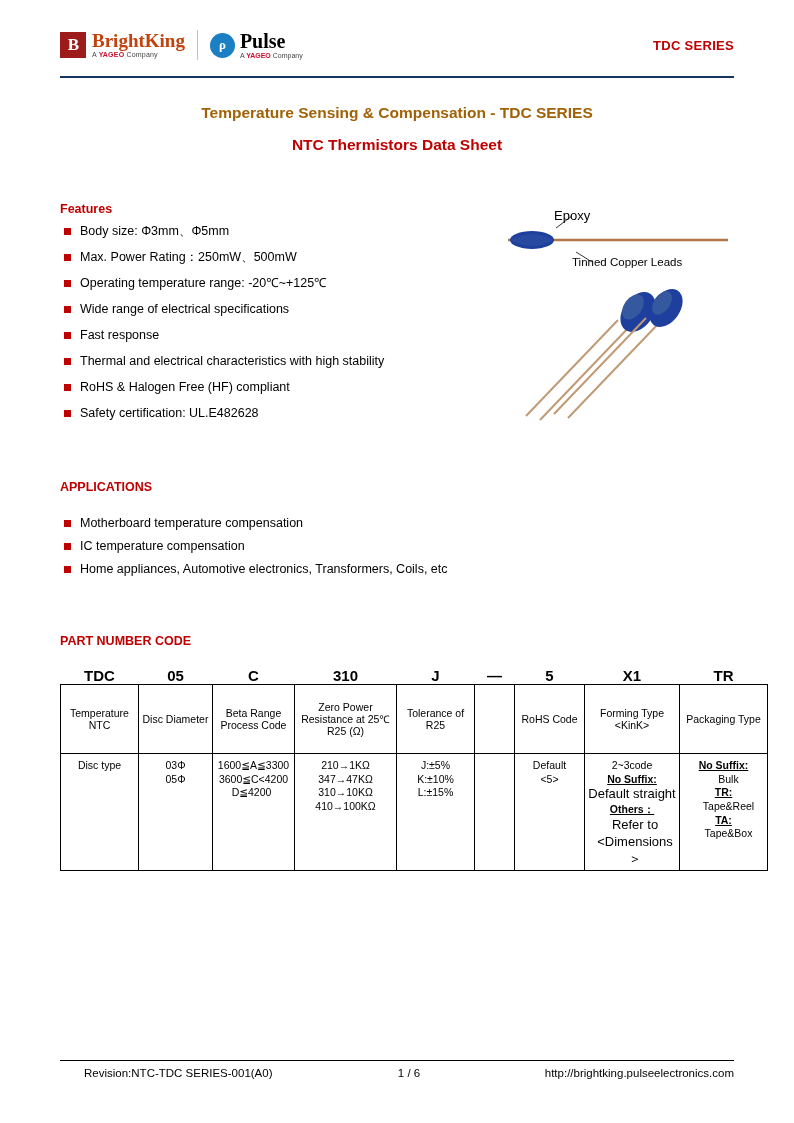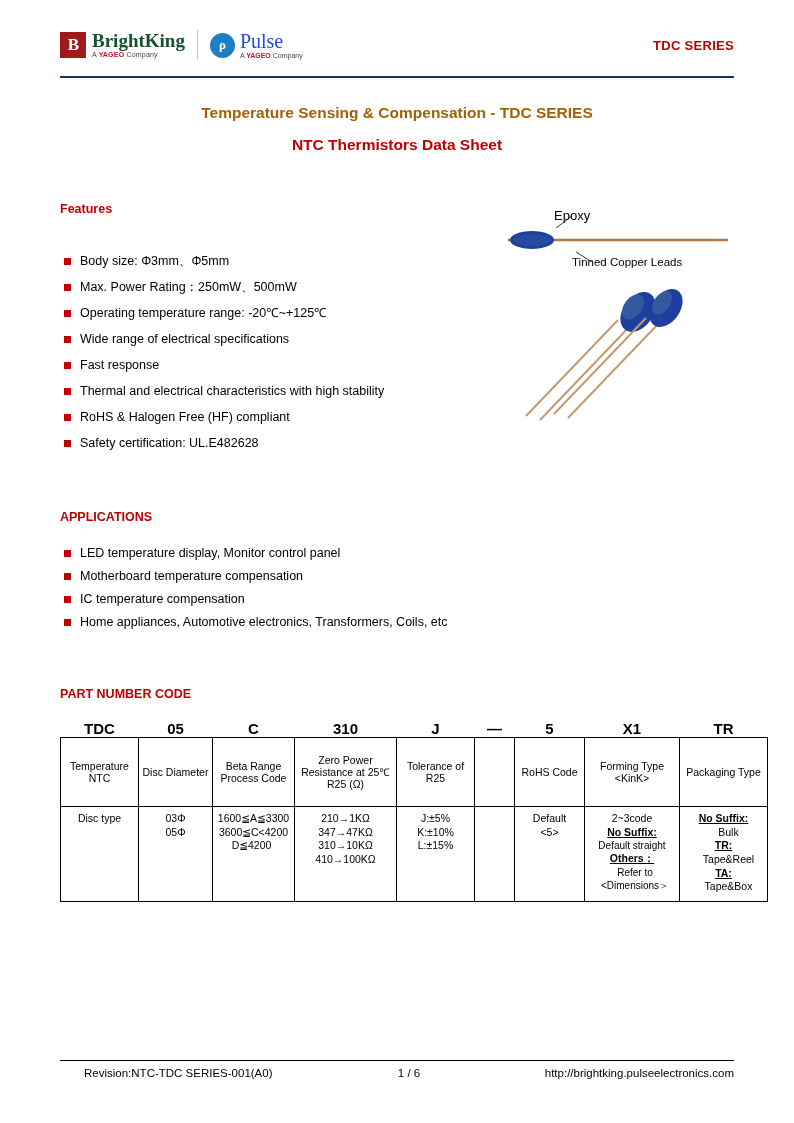--- a/index.html
+++ b/index.html
@@ -48,21 +48,21 @@
     align-items: center;
     justify-content: center;
     letter-spacing: -1px;
   }
   .bk-text {
     line-height: 1.05;
   }
   .bk-name {
     font-size: 19px;
     font-weight: bold;
-    color: #14532d;
+    color: #c2410c;
     font-family: "Liberation Serif", serif;
   }
   .bk-sub {
     font-size: 7px;
     color: #444;
     letter-spacing: .2px;
   }
   .bk-sub b { color: #c8102e; }
   .divider-v {
     width: 1px;
@@ -84,22 +84,22 @@
     align-items: center;
     justify-content: center;
     color: #fff;
     font-size: 13px;
     font-weight: bold;
     font-family: "Liberation Serif", serif;
   }
   .pulse-text { line-height: 1.05; }
   .pulse-name {
     font-size: 20px;
-    font-weight: normal;
-    color: #1d4ed8;
+    font-weight: bold;
+    color: #000000;
     font-family: "Liberation Serif", serif;
   }
   .pulse-sub {
     font-size: 7px;
     color: #444;
   }
   .pulse-sub b { color: #c8102e; }
 
   .series-label {
     margin-left: auto;
@@ -156,21 +156,21 @@
   }
   ul.bullets li::before {
     content: "";
     position: absolute;
     left: 4px;
     top: 4px;
     width: 7px;
     height: 7px;
     background: #c00000;
   }
-  #features-list { margin-top: 38px; width: 460px; }
+  #features-list { margin-top: 8px; width: 460px; }
   #applications-list { margin-top: 22px; }
   #applications-list li { margin-bottom: 9px; }
 
   
   .illustration {
     position: absolute;
     right: 48px;
     top: 208px;
     width: 250px;
     height: 220px;
@@ -222,21 +222,21 @@
   .c1 { width: 78px; }
   .c2 { width: 74px; }
   .c3 { width: 82px; }
   .c4 { width: 102px; }
   .c5 { width: 78px; }
   .c6 { width: 40px; }
   .c7 { width: 70px; }
   .c8 { width: 95px; }
   .c9 { width: 88px; }
 
-  .small9 { font-size: 10px; }
+  .small9 { font-size: 13px; }
   .left-align { text-align: left; padding-left: 8px; }
   .u { text-decoration: underline; font-weight: bold; }
   .nowrap { white-space: nowrap; }
 
   
   .footer {
     position: absolute;
     left: 60px;
     right: 60px;
     bottom: 44px;
@@ -315,21 +315,20 @@
         <line x1="58" y1="206" x2="150" y2="110" stroke="#c09a74" stroke-width="2"></line>
         <line x1="72" y1="210" x2="164" y2="114" stroke="#c09a74" stroke-width="2"></line>
         <ellipse cx="170" cy="100" rx="14" ry="21" fill="#1f3f9e" transform="rotate(35 170 100)"></ellipse>
         <ellipse cx="166" cy="95" rx="8" ry="13" fill="#35589f" transform="rotate(35 166 95)"></ellipse>
       </g>
     </svg>
   </div>
 
   <div class="section-heading" id="applications-heading">APPLICATIONS</div>
   <ul class="bullets" id="applications-list">
-    <li>LED temperature display, Monitor control panel</li>
     <li>Motherboard temperature compensation</li>
     <li>IC temperature compensation</li>
     <li>Home appliances, Automotive electronics, Transformers, Coils, etc</li>
   </ul>
 
   <div class="section-heading" id="partnumber-heading">PART NUMBER CODE</div>
 
   <table class="pn">
     <colgroup>
       <col class="c1">

